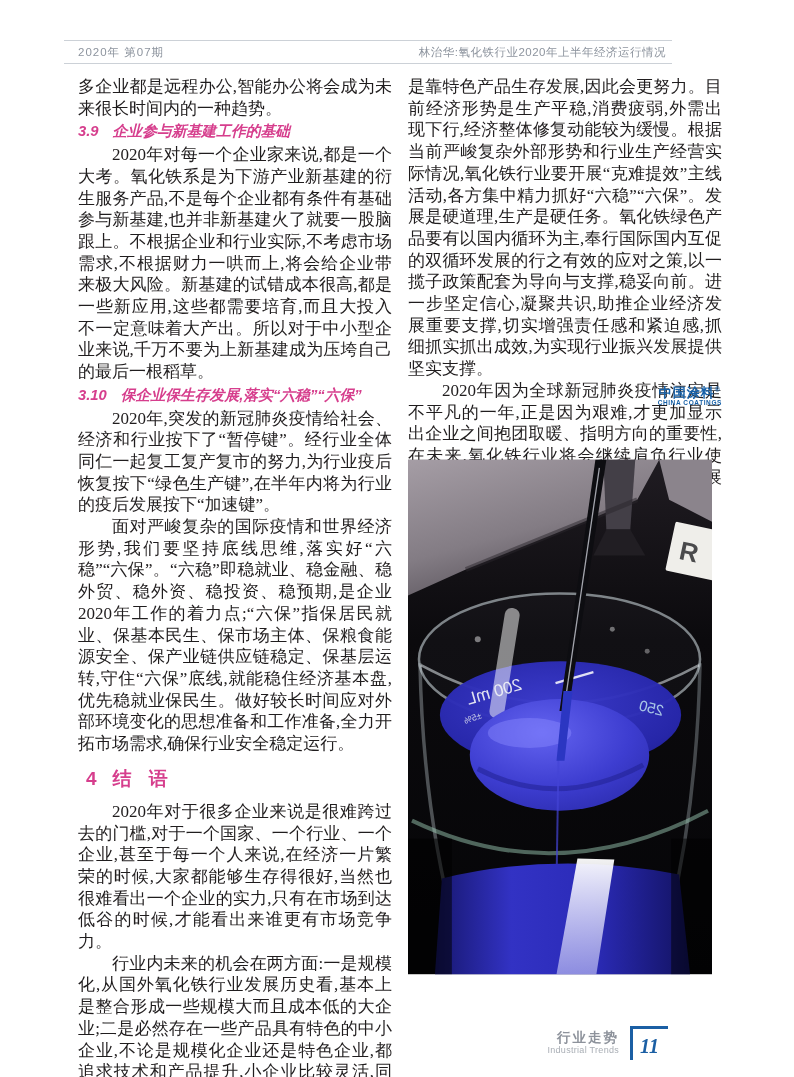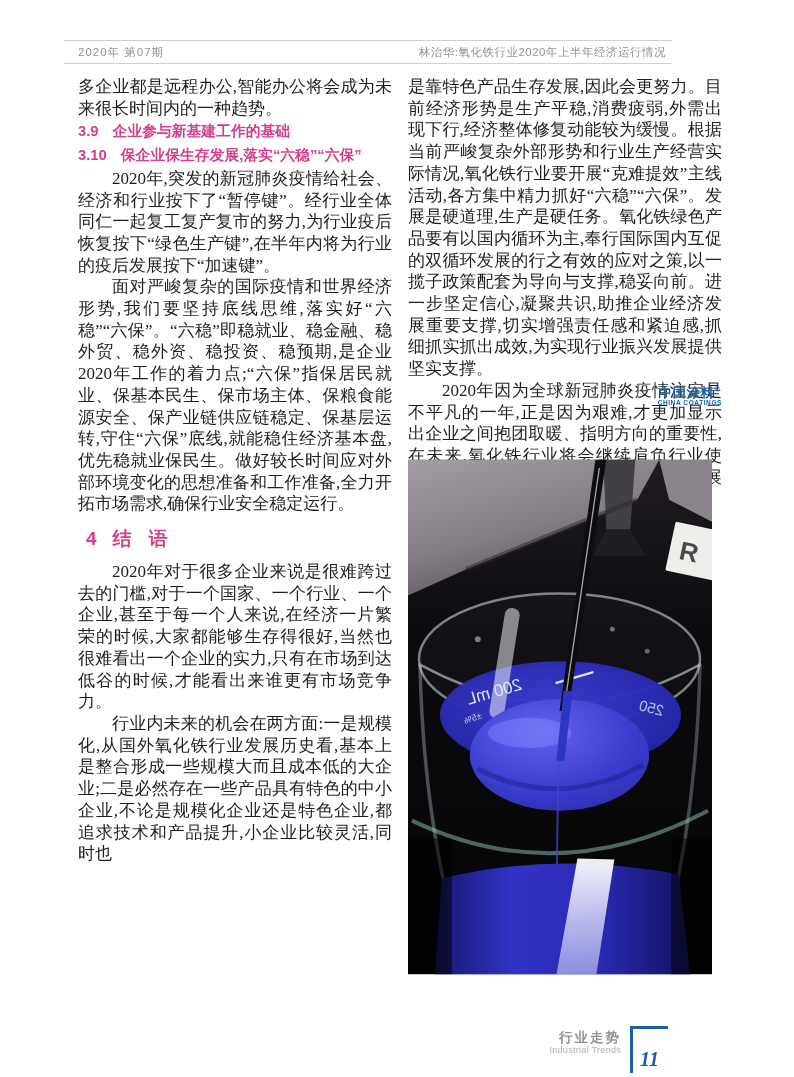--- a/index.html
+++ b/index.html
@@ -15,57 +15,58 @@
     font-size:11.5px;color:#8d949e;letter-spacing:1px;}
   .head-left{left:78px;}
   .head-right{right:64px;letter-spacing:0.5px;}
   
   .col{position:absolute;top:76px;width:314px;}
   .col-left{left:78px;}
   .col-right{left:408px;}
   .col p{margin:0;font-size:17px;line-height:21.7px;text-align:justify;text-indent:2em;}
   .col p.cont{text-indent:0;}
   .sec-head{margin:2px 0 1px 0;font-size:14.8px;line-height:21.7px;font-weight:bold;color:#d63e8d;
-    font-family:"Liberation Sans","DejaVu Sans",sans-serif;}
+    font-family:"Liberation Sans","DejaVu Sans",sans-serif;font-style:italic;}
   .sec-head .num{margin-right:14px;}
   .big-head{margin:10px 0 8px 8px;font-size:19px;line-height:28px;font-weight:bold;color:#d63e8d;
     font-family:"Liberation Sans","DejaVu Sans",sans-serif;letter-spacing:6px;}
   .big-head .num{margin-right:16px;letter-spacing:0;}
   
   .brand{position:absolute;right:0;top:310px;text-align:center;line-height:1.05;
     font-family:"Liberation Sans","DejaVu Sans",sans-serif;}
   .brand .cn{font-size:13px;font-weight:bold;color:#1660a8;letter-spacing:1px;}
   .brand .cn sup{font-size:7px;}
   .brand .en{font-size:6.5px;font-weight:bold;color:#1660a8;letter-spacing:0.6px;}
   
   .photo{position:absolute;left:408px;top:459px;width:304px;height:516px;display:block;}
   
-  .footer{position:absolute;right:62px;top:1026px;display:flex;align-items:flex-start;}
+  .footer{position:absolute;right:62px;top:1026px;display:flex;align-items:flex-start;gap:11px;}
   .foot-words{text-align:right;margin-top:4px;font-family:"Liberation Sans","DejaVu Sans",sans-serif;}
   .foot-cn{font-size:13.5px;font-weight:bold;color:#8d929b;letter-spacing:2px;line-height:15px;}
   .foot-en{font-size:9px;color:#a9aeb5;letter-spacing:0.3px;line-height:11px;}
-  .pageno{margin-left:9px;border-top:3px solid #1b5fa4;border-left:3px solid #1b5fa4;
-    padding:18px 9px 2px 7px;font-family:"Liberation Serif","DejaVu Serif",serif;
+  .pageno{margin-left:0;border-top:3px solid #1b5fa4;border-left:3px solid #1b5fa4;
+    padding:5px 9px 2px 7px;font-family:"Liberation Serif","DejaVu Serif",serif;
     font-style:italic;font-weight:bold;font-size:20px;color:#1b5fa4;line-height:24px;}
 </style>
 </head>
 <body>
 
 <div id="page">
 
   <div class="hrule top"></div>
   <div class="head-txt head-left">2020年  第07期</div>
   <div class="head-txt head-right">林治华:氧化铁行业2020年上半年经济运行情况</div>
   <div class="hrule bottom"></div>
 
   <div class="col col-left">
     <p class="cont">多企业都是远程办公,智能办公将会成为未来很长时间内的一种趋势。</p>
     <div class="sec-head">
       <span class="num">3.9</span><span>企业参与新基建工作的基础</span>
     </div>
+    <p>2020年对每一个企业家来说,都是一个大考。氧化铁系是为下游产业新基建的衍生服务产品,不是每个企业都有条件有基础参与新基建,也并非新基建火了就要一股脑跟上。不根据企业和行业实际,不考虑市场需求,不根据财力一哄而上,将会给企业带来极大风险。新基建的试错成本很高,都是一些新应用,这些都需要培育,而且大投入不一定意味着大产出。所以对于中小型企业来说,千万不要为上新基建成为压垮自己的最后一根稻草。</p>
     <div class="sec-head">
       <span class="num">3.10</span><span>保企业保生存发展,落实“六稳”“六保”</span>
     </div>
     <p>2020年,突发的新冠肺炎疫情给社会、经济和行业按下了“暂停键”。经行业全体同仁一起复工复产复市的努力,为行业疫后恢复按下“绿色生产键”,在半年内将为行业的疫后发展按下“加速键”。</p>
     <p>面对严峻复杂的国际疫情和世界经济形势,我们要坚持底线思维,落实好“六稳”“六保”。“六稳”即稳就业、稳金融、稳外贸、稳外资、稳投资、稳预期,是企业2020年工作的着力点;“六保”指保居民就业、保基本民生、保市场主体、保粮食能源安全、保产业链供应链稳定、保基层运转,守住“六保”底线,就能稳住经济基本盘,优先稳就业保民生。做好较长时间应对外部环境变化的思想准备和工作准备,全力开拓市场需求,确保行业安全稳定运行。</p>
     <div class="big-head">
       <span class="num">4</span><span>结 语</span>
     </div>
     <p>2020年对于很多企业来说是很难跨过去的门槛,对于一个国家、一个行业、一个企业,甚至于每一个人来说,在经济一片繁荣的时候,大家都能够生存得很好,当然也很难看出一个企业的实力,只有在市场到达低谷的时候,才能看出来谁更有市场竞争力。</p>
     <p>行业内未来的机会在两方面:一是规模化,从国外氧化铁行业发展历史看,基本上是整合形成一些规模大而且成本低的大企业;二是必然存在一些产品具有特色的中小企业,不论是规模化企业还是特色企业,都追求技术和产品提升,小企业比较灵活,同时也</p>

